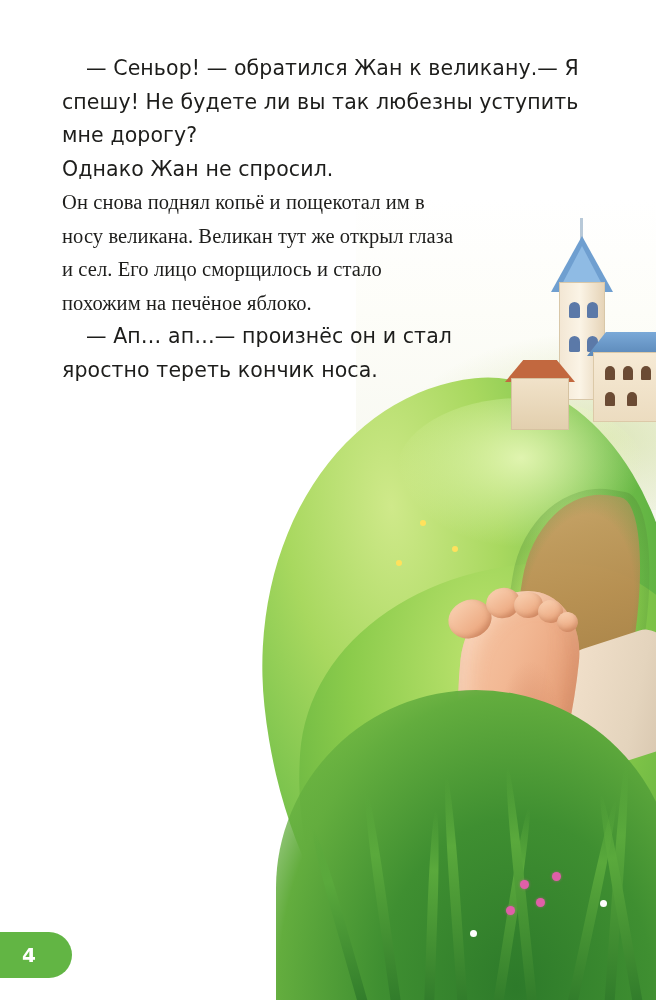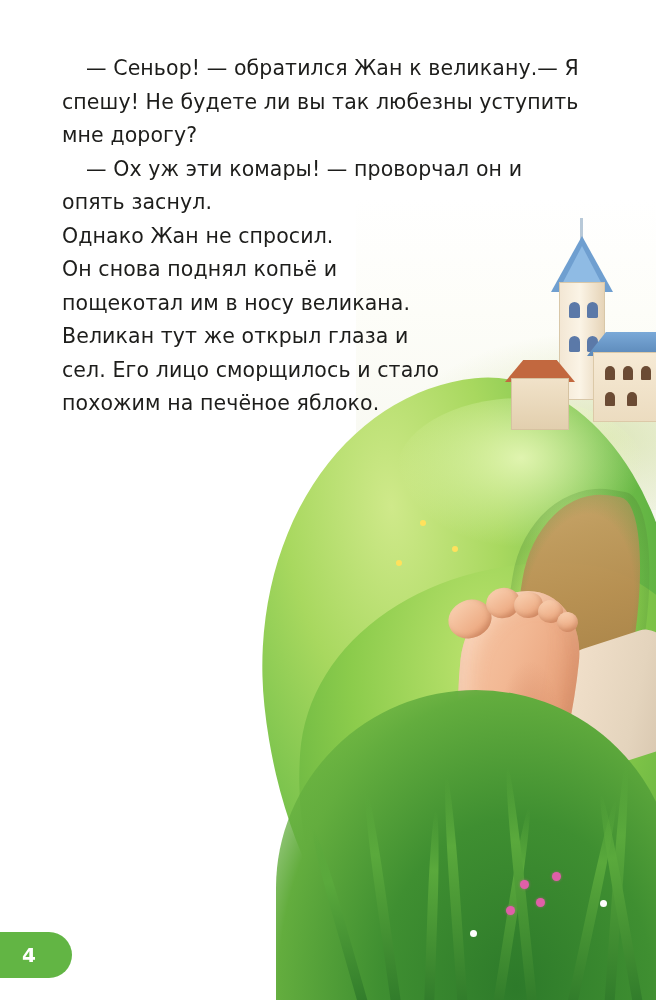--- a/index.html
+++ b/index.html
@@ -316,21 +316,21 @@
   .para {
     margin: 0;
     font-family: "DejaVu Sans", sans-serif;
     font-size: 20.5px;
     line-height: 33.5px;
     color: #1d1d1b;
     letter-spacing: 0.1px;
     font-weight: 500;
   }
   .para.indent { text-indent: 24px; }
-  .narrow { max-width: 395px; }
+  .narrow { max-width: 395px; font-family: Liberation Serif, serif; }
   .mid { max-width: 470px; }
   .wide { max-width: 530px; }
 
   
   .page-number {
     position: absolute;
     left: 0;
     bottom: 22px;
     width: 72px;
     height: 46px;
@@ -413,20 +413,20 @@
     <div class="flower" style="left:552px; top:872px;"></div>
     <div class="flower white" style="left:470px; top:930px; width:7px; height:7px;"></div>
     <div class="flower white" style="left:600px; top:900px; width:7px; height:7px;"></div>
     <div class="flower yellow" style="left:420px; top:520px; width:6px; height:6px;"></div>
     <div class="flower yellow" style="left:452px; top:546px; width:6px; height:6px;"></div>
     <div class="flower yellow" style="left:396px; top:560px; width:6px; height:6px;"></div>
   </div>
 
   <div class="text-col">
     <p class="para indent wide">— Сеньор! — обратился Жан к великану.— Я спешу! Не будете ли вы так любезны уступить мне дорогу?</p>
-    <p class="para indent mid">— Ох уж эти комары! — проворчал он и опять заснул.</p>
     <p class="para mid">Однако Жан не спросил.</p>
     <p class="para narrow">Он снова поднял копьё и пощекотал им в носу великана. Великан тут же открыл глаза и сел. Его лицо сморщилось и стало похожим на печёное яблоко.</p>
+    <p class="para indent mid">— Ап… ап…— произнёс он и стал яростно тереть кончик носа.</p>
   </div>
 
   <div class="page-number">4</div>
 
 </div>
 
 </body></html>

